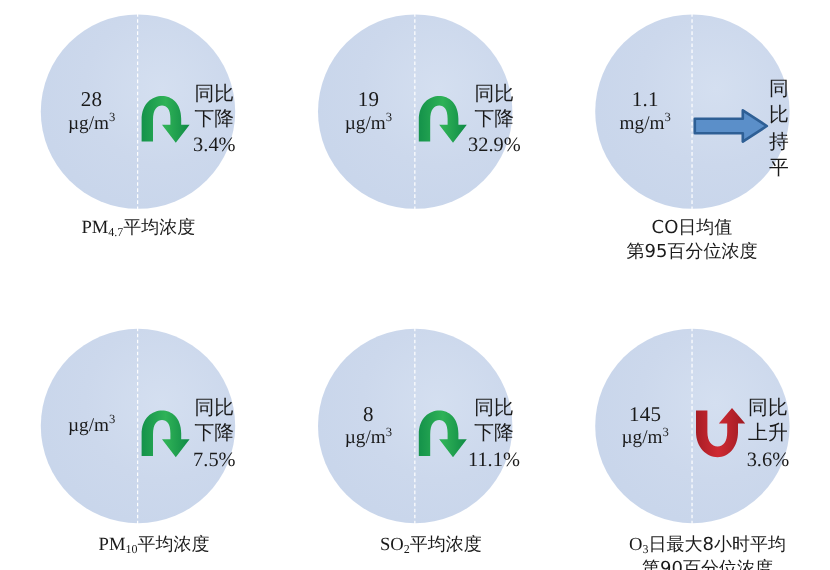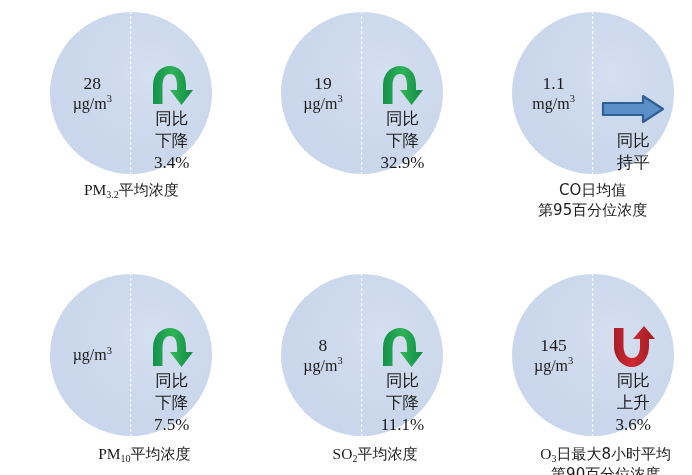--- a/index.html
+++ b/index.html
@@ -10,21 +10,21 @@
   body {
     width: 692px; height: 475px;
     font-family: "Liberation Serif", "DejaVu Serif", serif;
     color: #1a1a1a;
     overflow: hidden;
     position: relative;
   }
 
   .grid {
     position: absolute;
-    left: 16px; top: 0;
+    left: 0; top: 0;
     width: 620px; height: 475px;
     display: grid;
     grid-template-columns: repeat(3, 230.67px);
     grid-template-rows: 250px 225px;
   }
 
   .cell {
     position: relative;
     display: flex;
     flex-direction: column;
@@ -78,23 +78,23 @@
   .value-unit sup { font-size: 10.5px; vertical-align: super; line-height: 0; }
 
   
   .trend-block {
     position: absolute;
     left: 50%;
     top: 0;
     width: 81px;
     height: 162px;
     display: flex;
-    flex-direction: column;
+    flex-direction: row;
     align-items: center;
-    justify-content: flex-end;
+    justify-content: space-between;
     padding-top: 13px;
   }
   .trend-block.flat { padding-top: 28px; }
 
   .arrow-slot {
     height: 44px;
     display: flex;
     align-items: center;
     justify-content: center;
     margin-bottom: 1px;
@@ -159,21 +159,21 @@
           </svg>
         </div>
         <div class="trend-lines">
           <div>同比</div>
           <div>下降</div>
           <div class="trend-pct">3.4%</div>
         </div>
       </div>
     </div>
     <div class="caption">
-      <span>PM</span><sub>3.2</sub><span class="cn">平均浓度</span>
+      <span>PM</span><sub>4.7</sub><span class="cn">平均浓度</span>
     </div>
   </div>
 
   <div class="cell r1">
     <div class="circle-wrap">
       <div class="circle"></div>
       <div class="divider"></div>
 
       <div class="value-block">
         <div class="value-num">19</div>

